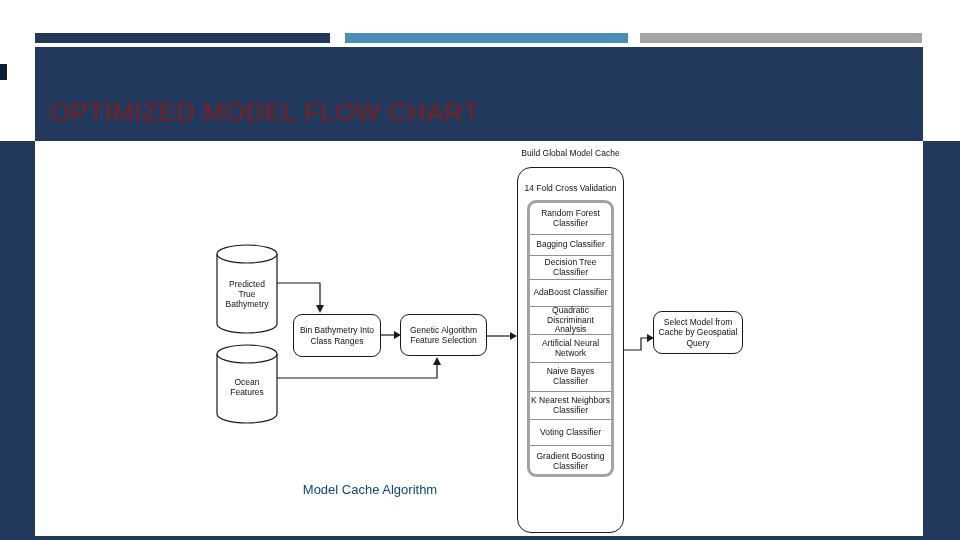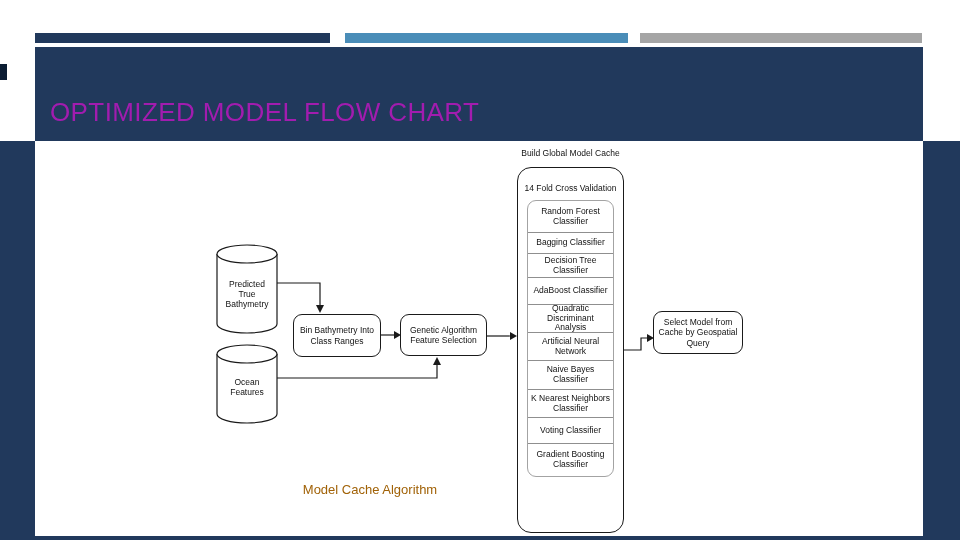--- a/index.html
+++ b/index.html
@@ -11,21 +11,21 @@
   .bar{position:absolute;top:33px;height:10px;}
   .bar-navy{left:35px;width:295px;background:#21395c;}
   .bar-blue{left:345px;width:283px;background:#4a8db8;}
   .bar-gray{left:640px;width:282px;background:#a5a5a5;}
   
   .header-band{position:absolute;left:35px;top:47px;width:888px;height:94px;background:#21395c;}
   .lower-band{position:absolute;left:0;top:141px;width:960px;height:399px;background:#21395c;}
   .content-panel{position:absolute;left:35px;top:141px;width:888px;height:395px;background:#ffffff;z-index:1;}
   .edge-notch{position:absolute;left:0;top:64px;width:7px;height:16px;background:#0c1d33;}
   .slide-title{
-    position:absolute;left:50px;top:97px;color:#a21caf;
+    position:absolute;left:50px;top:97px;color:#7f1d1d;
     font-size:26px;letter-spacing:0.4px;font-weight:400;white-space:nowrap;z-index:2;
   }
   
   .fc-svg{position:absolute;left:0;top:0;width:960px;height:540px;z-index:2;}
   
   .fc-text{
     position:absolute;z-index:3;display:flex;align-items:center;justify-content:center;
     text-align:center;font-size:8.5px;line-height:1.2;color:#111;white-space:pre-line;
   }
   .fc-box{
@@ -39,34 +39,34 @@
   .cyl1-label{left:214px;top:272px;width:66px;height:44px;}
   .cyl2-label{left:214px;top:370px;width:66px;height:34px;}
   .cache-box{
     position:absolute;left:517px;top:167px;width:107px;height:366px;z-index:2;
     border:1px solid #1a1a1a;border-radius:14px;background:#ffffff;box-sizing:border-box;
   }
   .cache-label{left:507px;top:148px;width:127px;height:11px;}
   .cv-label{left:509px;top:183px;width:123px;height:11px;}
   .stack{
     position:absolute;left:527px;top:200px;width:87px;height:277px;z-index:3;
-    border:1px solid #a3a3a3;border-radius:9px;background:#ffffff;box-sizing:border-box;
+    border:3px solid #a3a3a3;border-radius:9px;background:#ffffff;box-sizing:border-box;
     overflow:hidden;display:grid;
     grid-template-rows:31px 21px 24px 27px 28px 28px 29px 28px 26px 33px;
   }
   .cell{
     display:flex;align-items:center;justify-content:center;text-align:center;
     font-size:8.5px;line-height:1.15;color:#111;white-space:pre-line;
     border-top:1px solid #8f8f8f;
   }
   .cell:first-child{border-top:none;}
   
   .algo-heading{
     position:absolute;left:240px;top:482px;width:260px;z-index:3;
-    text-align:center;font-size:13px;color:#a16207;
+    text-align:center;font-size:13px;color:#0c4a6e;
   }
   .algo-steps{position:absolute;left:222px;top:499px;width:330px;z-index:3;}
   .algo-step{font-size:11px;line-height:13.5px;color:#111;white-space:nowrap;}
 </style>
 </head>
 <body>
 
 <div class="slide">
 
   <div class="bar bar-navy"></div>

